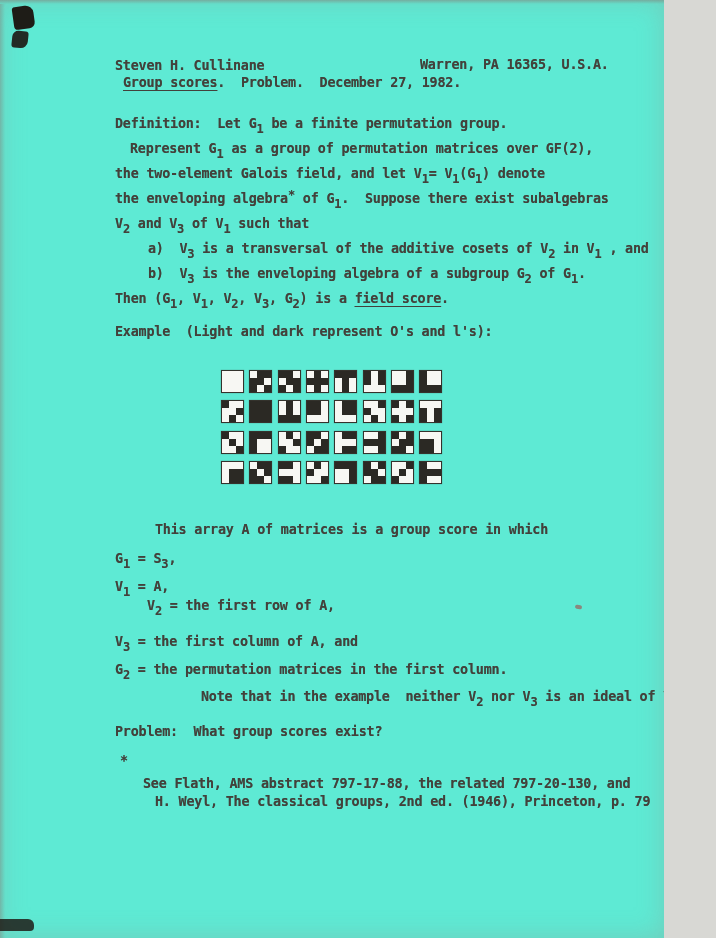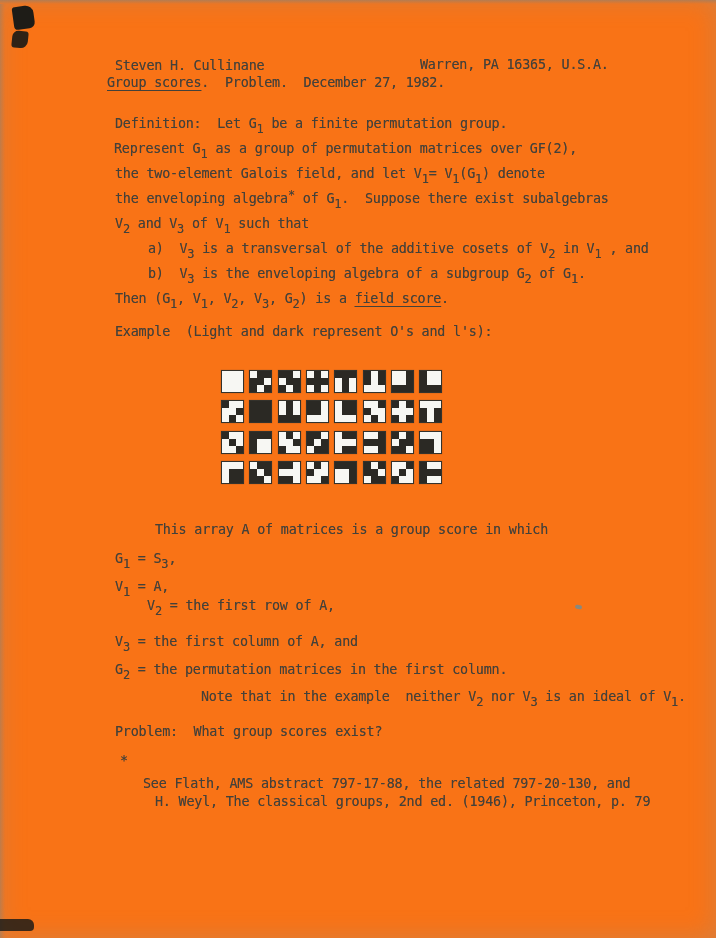--- a/index.html
+++ b/index.html
@@ -1,23 +1,24 @@
 <!DOCTYPE html>
 <html><head>
 <meta charset="utf-8">
 <style>
   html,body{margin:0;padding:0;background:#d8d8d4;}
   #page{
     position:relative;
-    width:716px;height:938px;
-    background:#f97316;
+    width:664px;height:938px;
+    background:#5eead4;
     overflow:hidden;
     font-family:"DejaVu Sans Mono","Liberation Mono",monospace;
     color:#43413b;
     box-shadow:inset 0 0 26px rgba(150,148,140,.35);
+    font-weight:bold;
   }
   .tl{
     position:absolute;
     white-space:pre;
     font-size:13.4px;
     line-height:17px;
     letter-spacing:-0.2px;
     text-shadow:0 0 .5px rgba(64,60,52,.55);
   }
   .tl .ul{text-decoration:underline;text-underline-offset:2.5px;}
@@ -48,23 +49,23 @@
 
 <div id="page">
   <div id="art-top-edge"></div>
   <div id="art-left-edge"></div>
 
   <div class="art" id="art-corner-a"></div>
   <div class="art" id="art-corner-b"></div>
   <div id="doc">
       <div class="tl" style="left: 115px; top: 57px;"><span>Steven H. Cullinane</span></div>
       <div class="tl" style="left: 420px; top: 56px;"><span>Warren, PA 16365, U.S.A.</span></div>
-      <div class="tl" style="left: 107px; top: 74px;"><span class="ul">Group scores</span><span>.  Problem.  December 27, 1982.</span></div>
+      <div class="tl" style="left: 123px; top: 74px;"><span class="ul">Group scores</span><span>.  Problem.  December 27, 1982.</span></div>
       <div class="tl" style="left: 115px; top: 115px;"><span>Definition:  Let G</span><span class="sb">1</span><span> be a finite permutation group.</span></div>
-      <div class="tl" style="left: 114px; top: 140px;"><span>Represent G</span><span class="sb">1</span><span> as a group of permutation matrices over GF(2),</span></div>
+      <div class="tl" style="left: 130px; top: 140px;"><span>Represent G</span><span class="sb">1</span><span> as a group of permutation matrices over GF(2),</span></div>
       <div class="tl" style="left: 115px; top: 165px; text-align: center;"><span>the two-element Galois field, and let V</span><span class="sb">1</span><span>= V</span><span class="sb">1</span><span>(G</span><span class="sb">1</span><span>) denote</span></div>
       <div class="tl" style="left: 115px; top: 190px;"><span>the enveloping algebra</span><span class="sp">*</span><span> of G</span><span class="sb">1</span><span>.  Suppose there exist subalgebras</span></div>
       <div class="tl" style="left: 115px; top: 215px;"><span>V</span><span class="sb">2</span><span> and V</span><span class="sb">3</span><span> of V</span><span class="sb">1</span><span> such that</span></div>
       <div class="tl" style="left: 148px; top: 240px;"><span>a)  V</span><span class="sb">3</span><span> is a transversal of the additive cosets of V</span><span class="sb">2</span><span> in V</span><span class="sb">1</span><span> , and</span></div>
       <div class="tl" style="left: 148px; top: 265px;"><span>b)  V</span><span class="sb">3</span><span> is the enveloping algebra of a subgroup G</span><span class="sb">2</span><span> of G</span><span class="sb">1</span><span>.</span></div>
       <div class="tl" style="left: 115px; top: 290px;"><span>Then (G</span><span class="sb">1</span><span>, V</span><span class="sb">1</span><span>, V</span><span class="sb">2</span><span>, V</span><span class="sb">3</span><span>, G</span><span class="sb">2</span><span>) is a </span><span class="ul">field score</span><span>.</span></div>
       <div class="tl" style="left: 115px; top: 323px;"><span>Example  (Light and dark represent O's and l's):</span></div>
       <div class="tl" style="left: 155px; top: 521px;"><span>This array A of matrices is a group score in which</span></div>
       <div class="tl" style="left: 115px; top: 550px;"><span>G</span><span class="sb">1</span><span> = S</span><span class="sb">3</span><span>,</span></div>
       <div class="tl" style="left: 115px; top: 578px;"><span>V</span><span class="sb">1</span><span> = A,</span></div>

